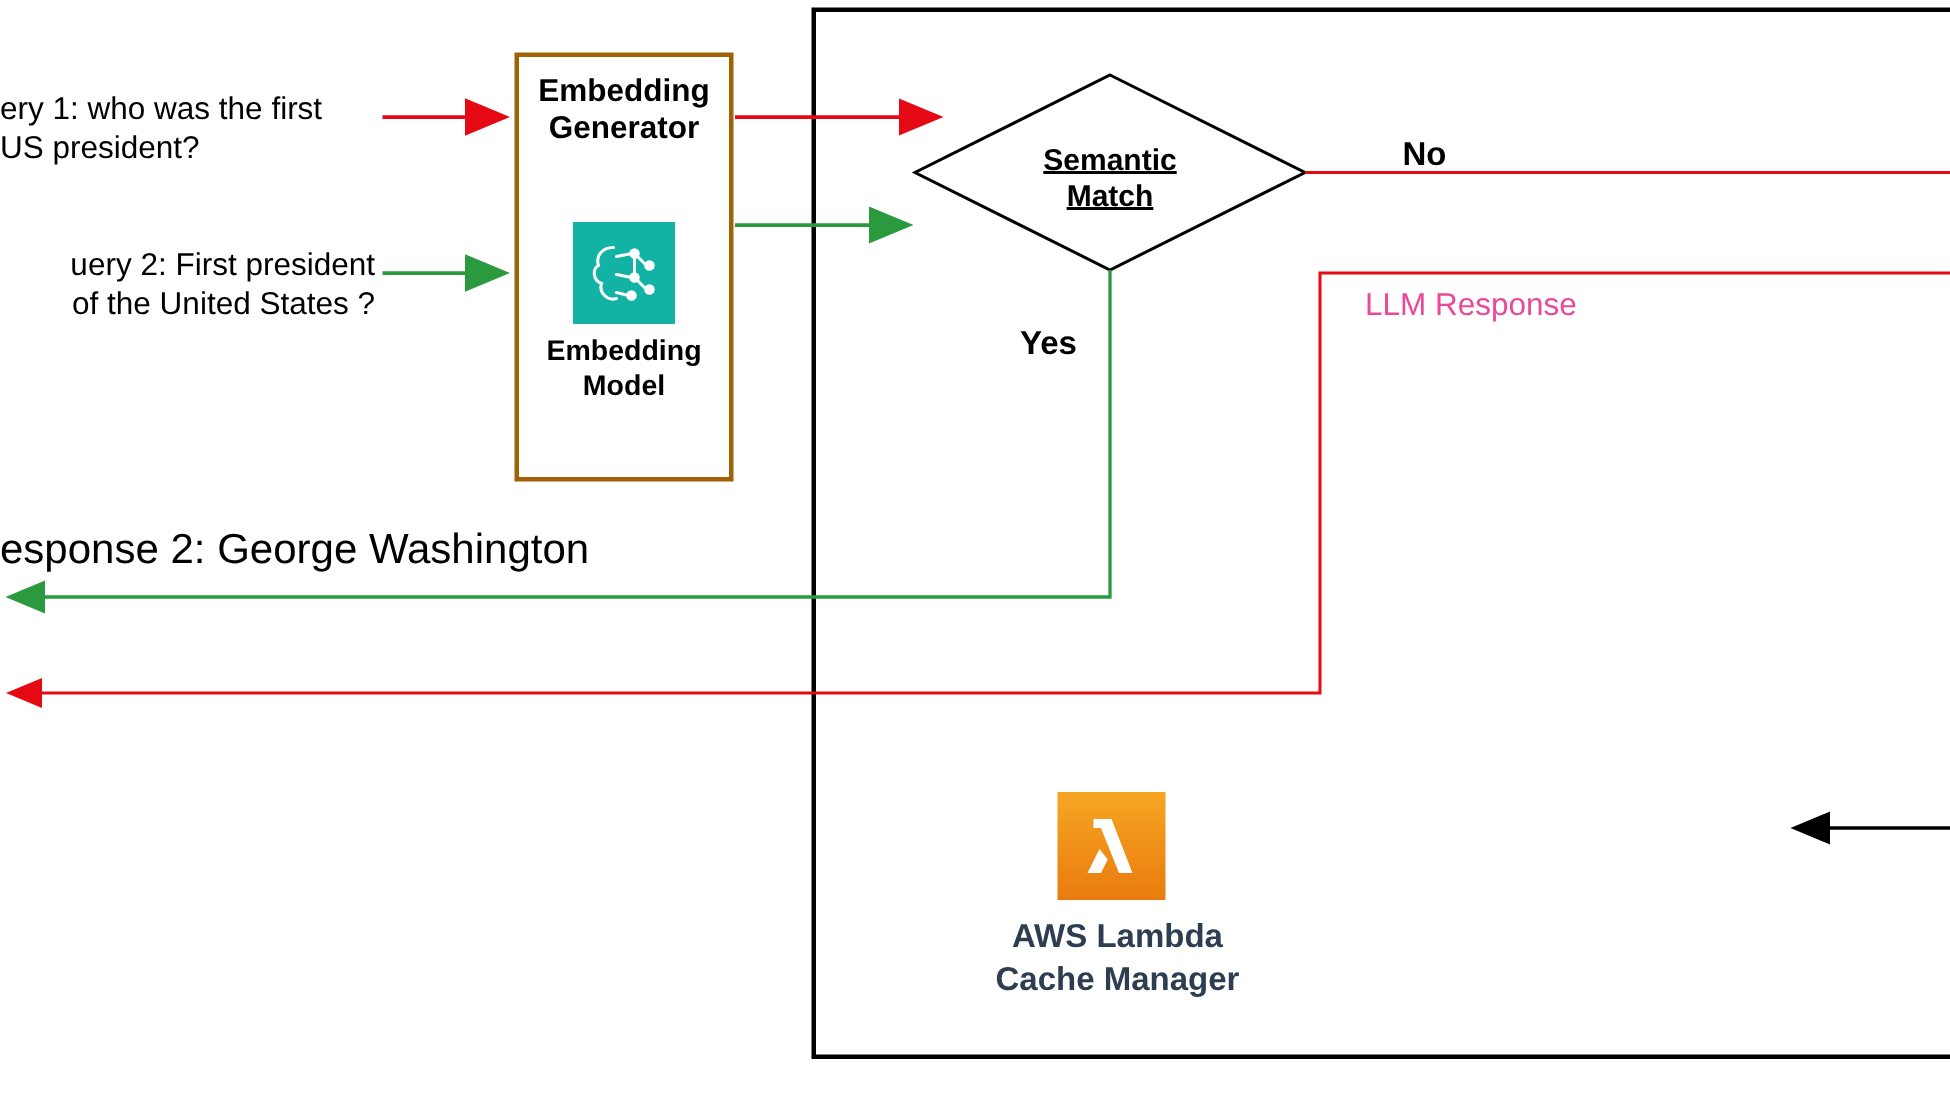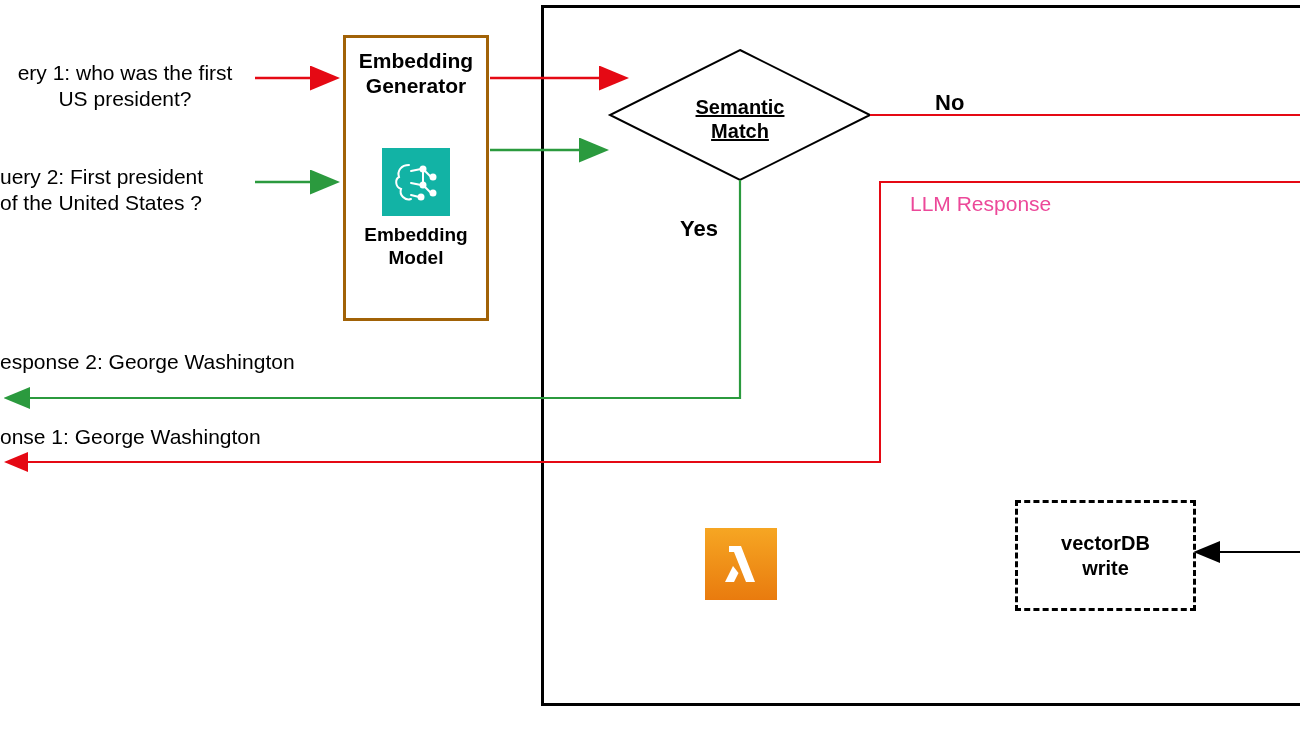--- a/index.html
+++ b/index.html
@@ -53,26 +53,26 @@
   .navy { color: #2c3e50; font-weight: 700; }
   svg.overlay { position: absolute; left: 0; top: 0; }
 </style>
 </head>
 <body>
 
 <div class="canvas">
 
   <div class="abs big-border" style="left:541px; top:5px; width:757px; height:695px;"></div>
 
-  <div class="abs txt" style="left:0px; top:60px; width:250px; font-size:21px; line-height:1.25; text-align:center;">
+  <div class="abs txt" style="left:0px; top:60px; width:250px; font-size:21px; line-height:1.25; text-align:left;">
     <span style="white-space:pre-line;">ery 1: who was the first
 US president?</span>
   </div>
 
-  <div class="abs txt" style="left:0px; top:164px; width:250px; font-size:21px; line-height:1.25; text-align:left;">
+  <div class="abs txt" style="left:0px; top:164px; width:250px; font-size:21px; line-height:1.25; text-align:right;">
     <span style="white-space:pre-line;">uery 2: First president
 of the United States ?</span>
   </div>
 
   <div class="abs embed-box" style="left:343px; top:35px; width:140px; height:270px;">
     <div class="embed-title" style="white-space:pre-line;">Embedding
 Generator</div>
     <div style="height:50px;"></div>
     <div style="display:flex; justify-content:center;">
       <div class="ml-icon-box">
@@ -92,51 +92,48 @@
             <line x1="20" y1="38" x2="28" y2="40"></line>
             <line x1="32" y1="14" x2="32" y2="26"></line>
           </g>
         </svg>
       </div>
     </div>
     <div class="embed-sub" style="white-space:pre-line;">Embedding
 Model</div>
   </div>
 
-  <div class="abs txt" style="left:0px; top:350px; font-size:21px;">
+  <div class="abs txt" style="left:0px; top:350px; font-size:28px;">
     <span>esponse 2: George Washington</span>
-  </div>
-  <div class="abs txt" style="left:0px; top:425px; font-size:21px;">
-    <span>onse 1: George Washington</span>
   </div>
 
   <svg class="overlay" width="1300" height="731">
     <polygon points="740,50 870,115 740,180 610,115" fill="#ffffff" stroke="#000" stroke-width="2"></polygon>
   </svg>
   <div class="abs bold center" style="left:680px; top:95px; width:120px; font-size:20px; line-height:1.2; white-space:pre-line;text-decoration:underline;">Semantic
 Match</div>
   <div class="abs bold" style="left:935px; top:90px; font-size:22px;">No</div>
   <div class="abs bold" style="left:680px; top:192px; font-size:22px;margin-top:24px;">Yes</div>
 
   <div class="abs red" style="left:910px; top:192px; font-size:21px;">LLM Response</div>
 
-  <div class="abs dashed-box" style="left:1015px; top:500px; width:175px; height:105px;">
-    <span style="white-space:pre-line;">vectorDB
-write</span>
-  </div>
 
   <div class="abs" style="left:705px; top:528px;">
     <div class="lambda-box">
       <svg width="48" height="48" viewBox="0 0 48 48">
         <g fill="#ffffff">
           <path d="M12 6 h12 l14 36 h-9 L17 12 h-5z"></path>
           <path d="M16 26 l-8 16 h9 l4.5 -9z"></path>
         </g>
       </svg>
     </div>
+  </div>
+  <div class="abs navy center" style="left:640px; top:610px; width:210px; font-size:22px; line-height:1.3;">
+    <div>AWS Lambda</div>
+    <div>Cache Manager</div>
   </div>
 
   <svg class="overlay" width="1300" height="731">
     <defs>
       <marker id="ah-red" markerWidth="12" markerHeight="12" refX="10" refY="5" orient="auto">
         <path d="M0,0 L12,5 L0,10 z" fill="#e50914"></path>
       </marker>
       <marker id="ah-green" markerWidth="12" markerHeight="12" refX="10" refY="5" orient="auto">
         <path d="M0,0 L12,5 L0,10 z" fill="#2b9a3e"></path>
       </marker>

